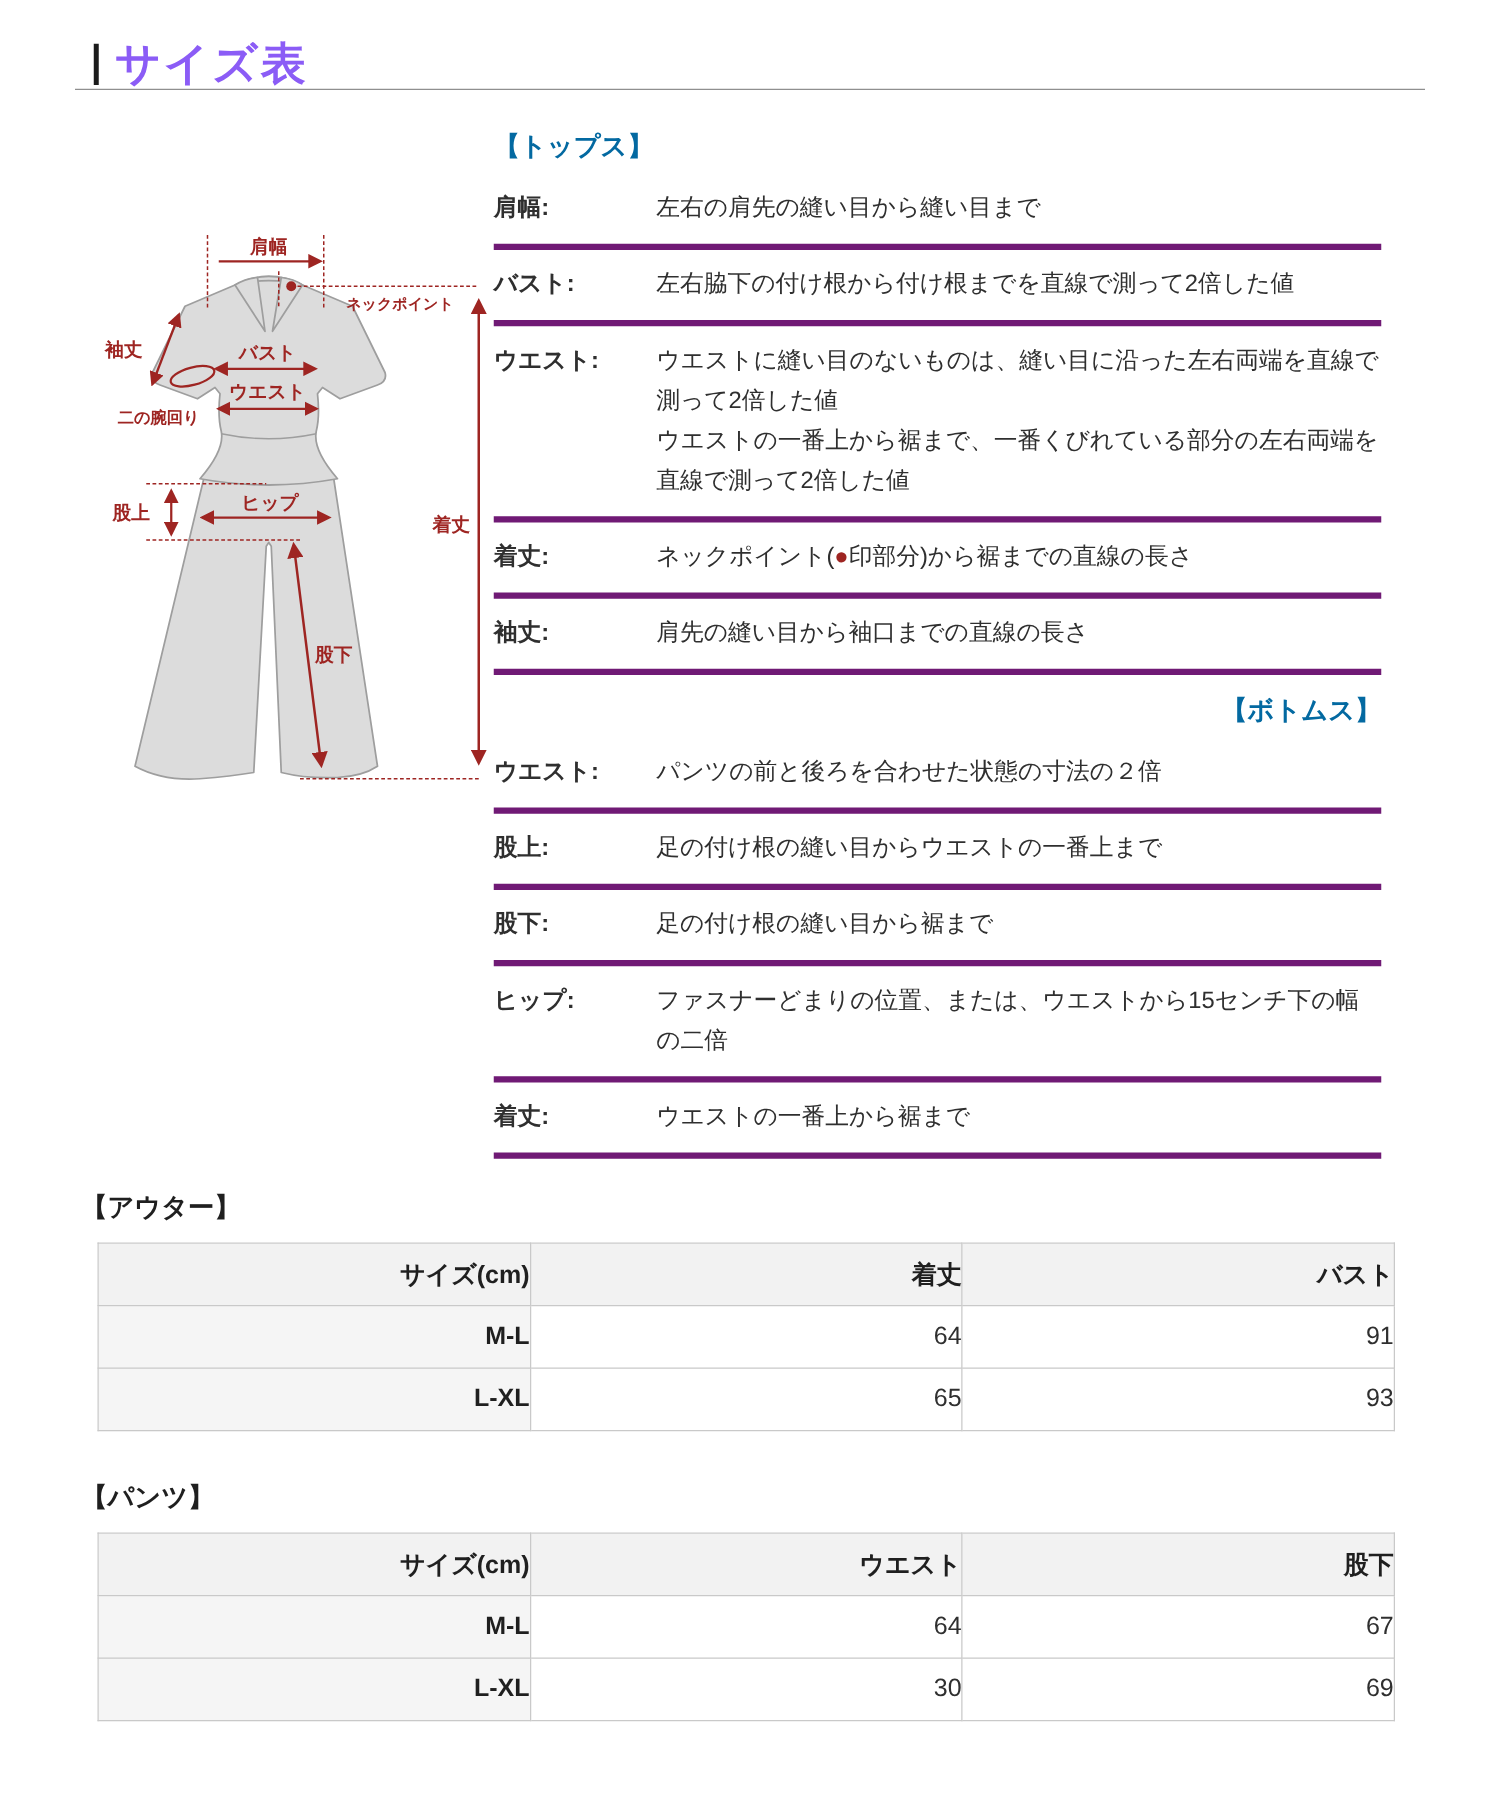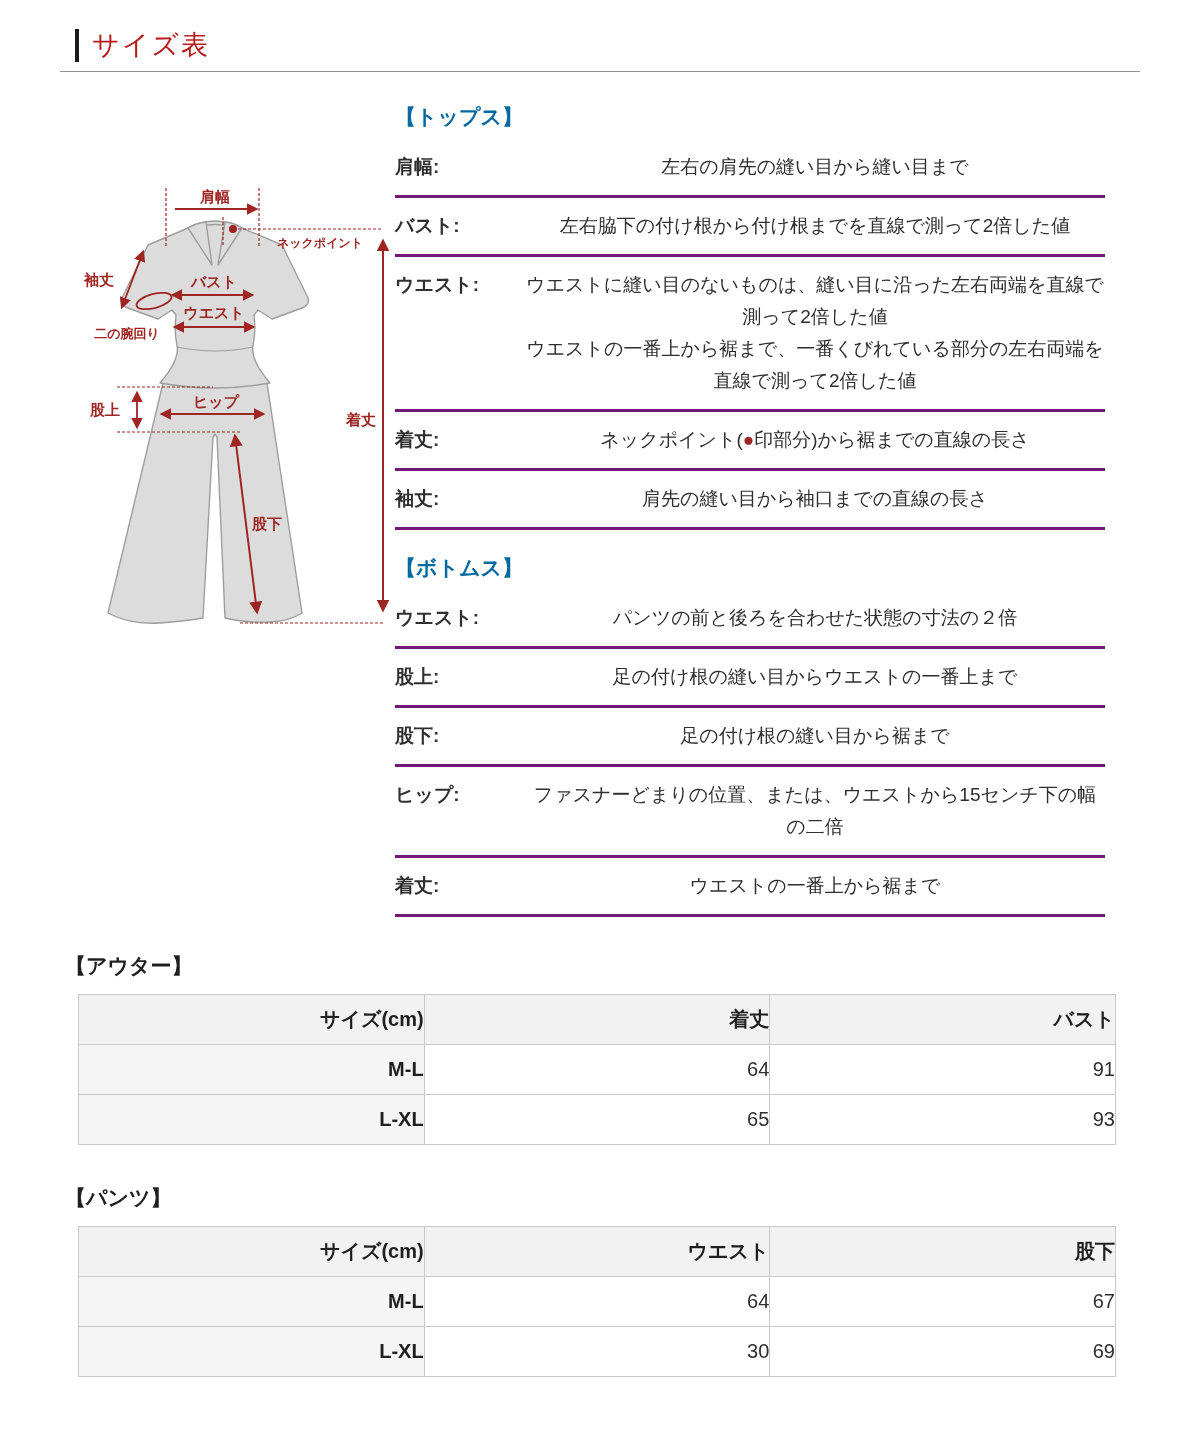--- a/index.html
+++ b/index.html
@@ -2,41 +2,41 @@
 <html><head>
 <meta charset="utf-8">
 <style>
   html,body{margin:0;padding:0;background:#ffffff;}
   body{width:1200px;height:1440px;font-family:"Liberation Sans","DejaVu Sans",sans-serif;color:#2f2f2f;}
   .page{position:relative;width:1200px;height:1440px;background:#fff;overflow:hidden;}
 
   
   .header{position:absolute;left:75px;top:27px;display:flex;align-items:center;}
   .title-bar{width:4px;height:33px;background:#1c1c1c;margin-right:13px;}
-  .page-title{font-size:27px;color:#b91c1c;letter-spacing:2px;}
+  .page-title{font-size:36px;color:#8b5cf6;letter-spacing:2px;font-weight:bold;}
   .title-rule{position:absolute;left:60px;top:71px;width:1080px;border-top:1px solid #8f8f8f;}
 
   
   .diagram{position:absolute;left:60px;top:155px;width:345px;height:515px;}
   .garment{fill:#dcdcdc;stroke:#9e9e9e;stroke-width:1.4;stroke-linejoin:round;}
   .gline{fill:none;stroke:#9e9e9e;stroke-width:1.1;}
   .ann-solid{stroke:#9e2522;stroke-width:1.8;fill:none;}
   .ann-thick{stroke:#9e2522;stroke-width:2;fill:none;}
   .ann-dash{stroke:#9e2522;stroke-width:1.2;fill:none;stroke-dasharray:3 2;}
   .alabel{fill:#9e2522;font-size:15px;font-weight:bold;}
   .alabel-sm{fill:#9e2522;font-size:12px;font-weight:bold;}
   .alabel-md{fill:#9e2522;font-size:13px;font-weight:bold;}
 
   
   .defs{position:absolute;left:395px;top:103px;width:710px;}
   .def-heading{font-size:21px;font-weight:bold;color:#0369a1;margin:0 0 8px 0;}
-  .def-heading.bottoms{margin-top:24px;}
-  .def-row{display:flex;padding:12px 0;border-bottom:3px solid #701a75;font-size:19px;line-height:32px;gap:35px;}
+  .def-heading.bottoms{margin-top:14px;text-align:right;}
+  .def-row{display:flex;padding:12px 0;border-bottom:5px solid #701a75;font-size:19px;line-height:32px;gap:35px;}
   .def-term{flex:0 0 95px;font-weight:bold;}
-  .def-desc{flex:1;text-align:center;}
+  .def-desc{flex:1;}
   .red-dot{color:#9e2522;}
 
   
   .table-section{position:absolute;left:65px;width:1065px;}
   .table-section.outer{top:952px;}
   .table-section.pants{top:1184px;}
   .table-heading{font-size:21px;font-weight:bold;color:#1f1f1f;margin:0 0 14px 0;}
   table.size-table{border-collapse:collapse;table-layout:fixed;width:1038px;margin-left:13px;}
   .size-table th,.size-table td{border:1px solid #c9c9c9;height:49px;text-align:right;vertical-align:middle;font-size:20px;padding:0;}
   .size-table thead th{background:#f2f2f2;font-weight:bold;color:#1f1f1f;}

